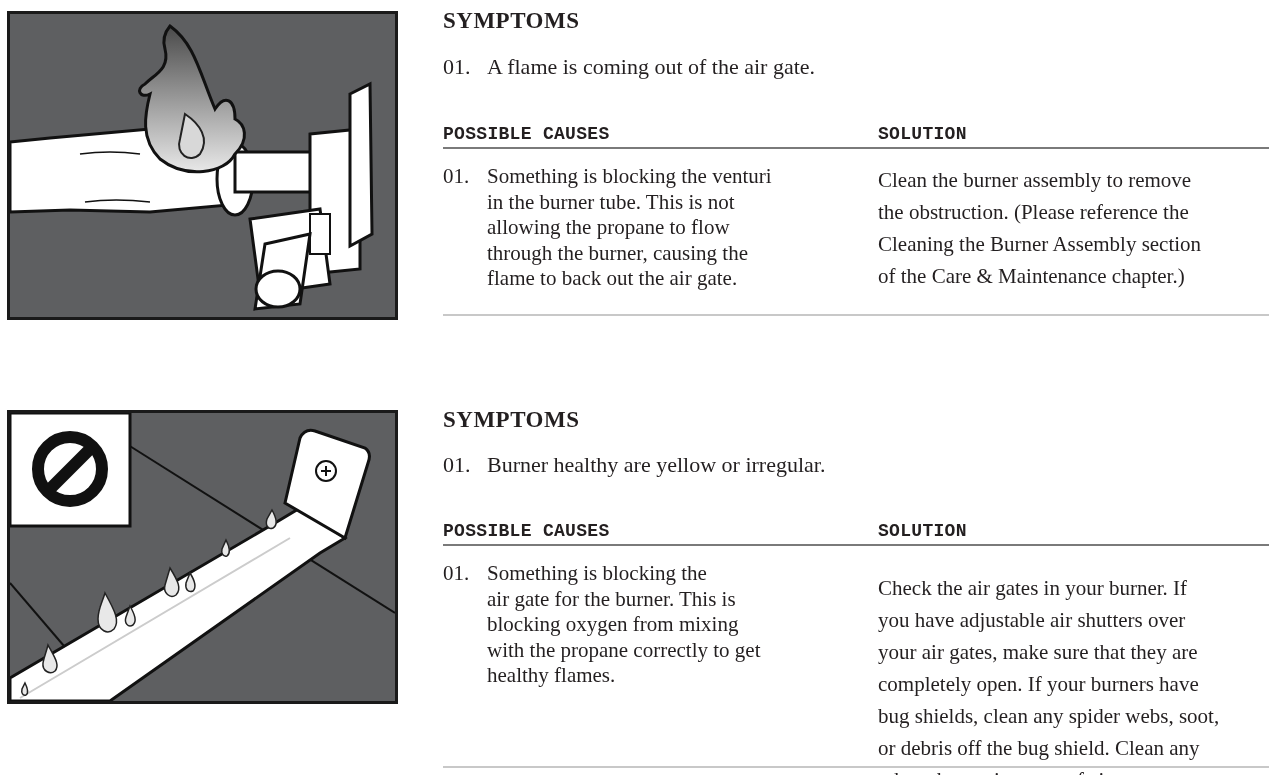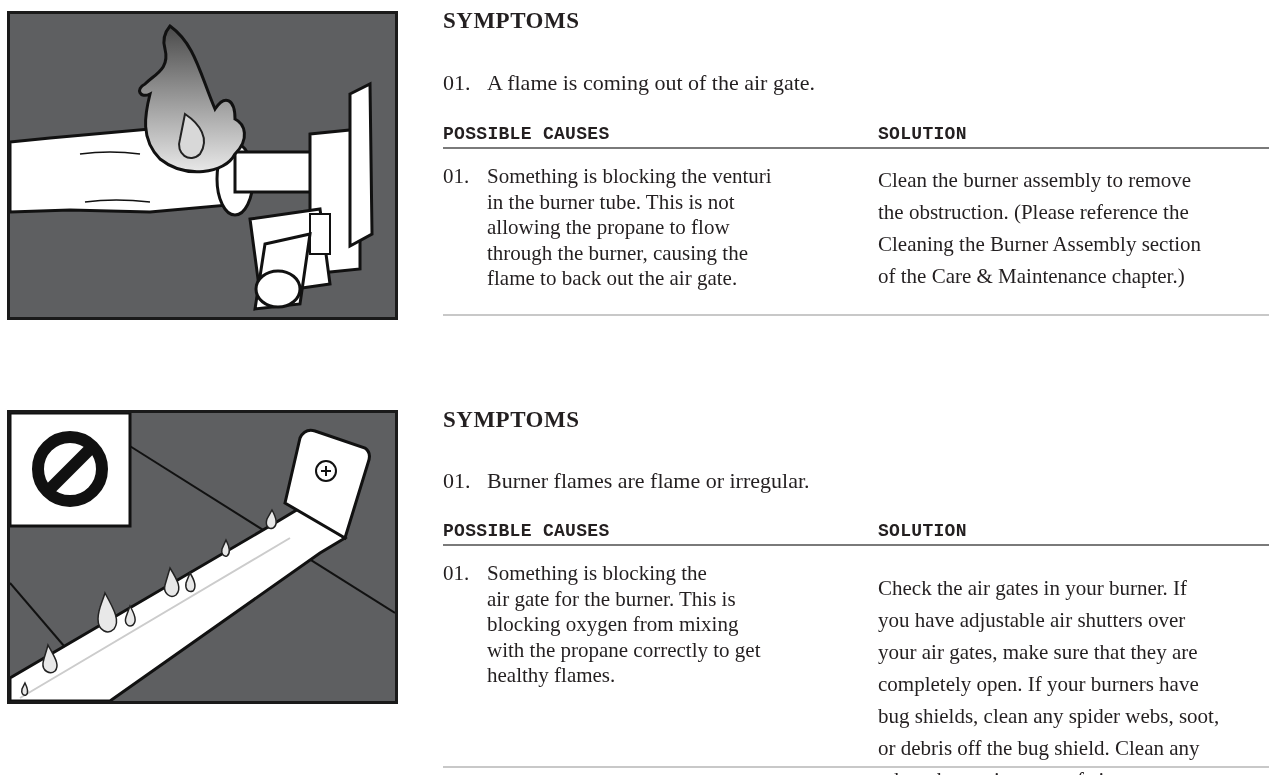--- a/index.html
+++ b/index.html
@@ -6,21 +6,21 @@
   body { width:1276px; height:775px; position:relative; overflow:hidden;
          font-family:"DejaVu Serif","Liberation Serif",serif; color:#231f20; }
   .section { position:absolute; left:0; width:1276px; }
   .illus { position:absolute; left:7px; width:391px; background:#5e5f61;
            border:3px solid #1a1a1a; box-sizing:border-box; overflow:hidden; }
   .illus svg { display:block; width:100%; height:100%; }
   .content { position:absolute; left:443px; width:826px; }
   .sym-title { position:absolute; left:0; font-family:"Liberation Serif",serif;
                font-weight:bold; font-size:23px; letter-spacing:0.5px; }
   .sym-item { position:absolute; left:0; font-family:"Liberation Serif",serif;
-              font-size:22px; white-space:nowrap;margin-top:16px; }
+              font-size:22px; white-space:nowrap; }
   .sym-item .num { display:inline-block; width:44px; }
   .col-head { position:absolute; font-family:Liberation Mono, monospace; font-weight:bold;
               font-size:18px; letter-spacing:0.3px; }
   .rule { position:absolute; left:0; width:826px; height:2px; background:#7a7a7a; }
   .rule.light { height:1.5px; background:#c8c8c8; }
   .cause { position:absolute; left:0; width:420px; font-family:"Liberation Serif",serif;
            font-size:21px; line-height:25.6px; }
   .cause .num { position:absolute; left:0; top:0; }
   .cause .txt { position:absolute; left:44px; top:0; width:380px; white-space:pre-line; }
   .solution { position:absolute; left:435px; width:390px; font-family:"Liberation Serif",serif;
@@ -111,21 +111,21 @@
 
       <rect x="0" y="0" width="120" height="113" fill="#fff" stroke="#111" stroke-width="3"></rect>
       <circle cx="60" cy="56" r="32" fill="none" stroke="#111" stroke-width="12"></circle>
       <line x1="38" y1="78" x2="82" y2="34" stroke="#111" stroke-width="12"></line>
     </svg>
   </div>
 
   <div class="content" style="top:400px;height:375px;">
     <div class="sym-title" style="top:7px;">SYMPTOMS</div>
     <div class="sym-item" style="top:52px;">
-      <span class="num">01.</span><span>Burner flames are flame or irregular.</span>
+      <span class="num">01.</span><span>Burner healthy are yellow or irregular.</span>
     </div>
     <div class="col-head" style="left:0;top:121px;">POSSIBLE CAUSES</div>
     <div class="col-head" style="left:435px;top:121px;">SOLUTION</div>
     <div class="rule" style="top:144px;"></div>
     <div class="cause" style="top:161px;">
       <span class="num">01.</span>
       <span class="txt">Something is blocking the
 air gate for the burner. This is
 blocking oxygen from mixing
 with the propane correctly to get

